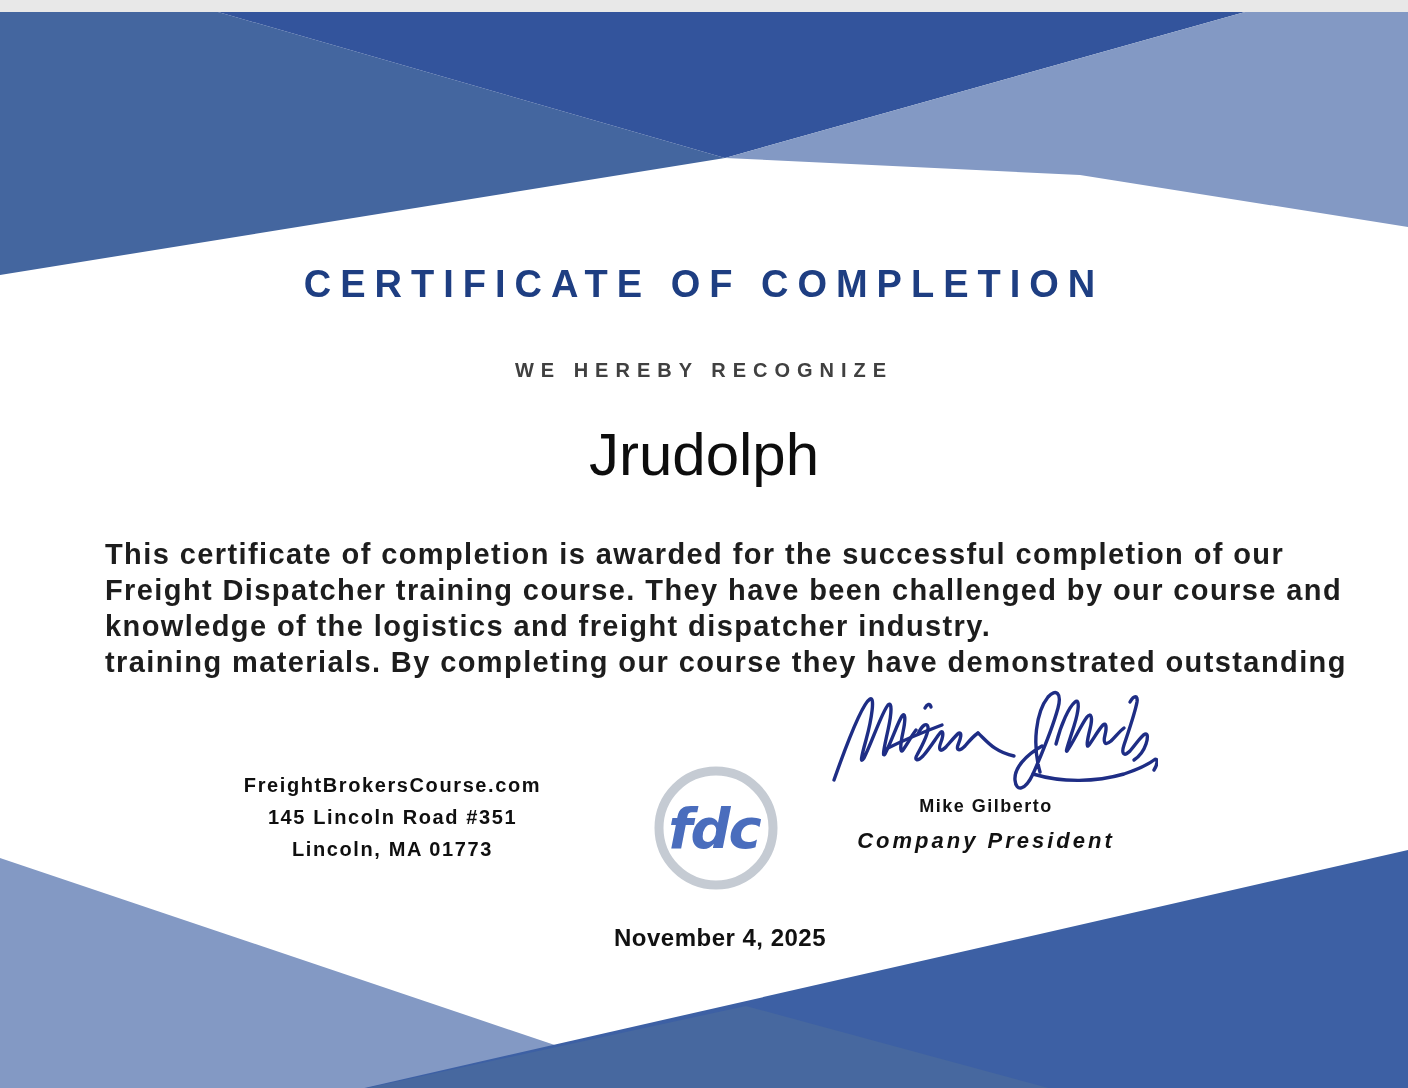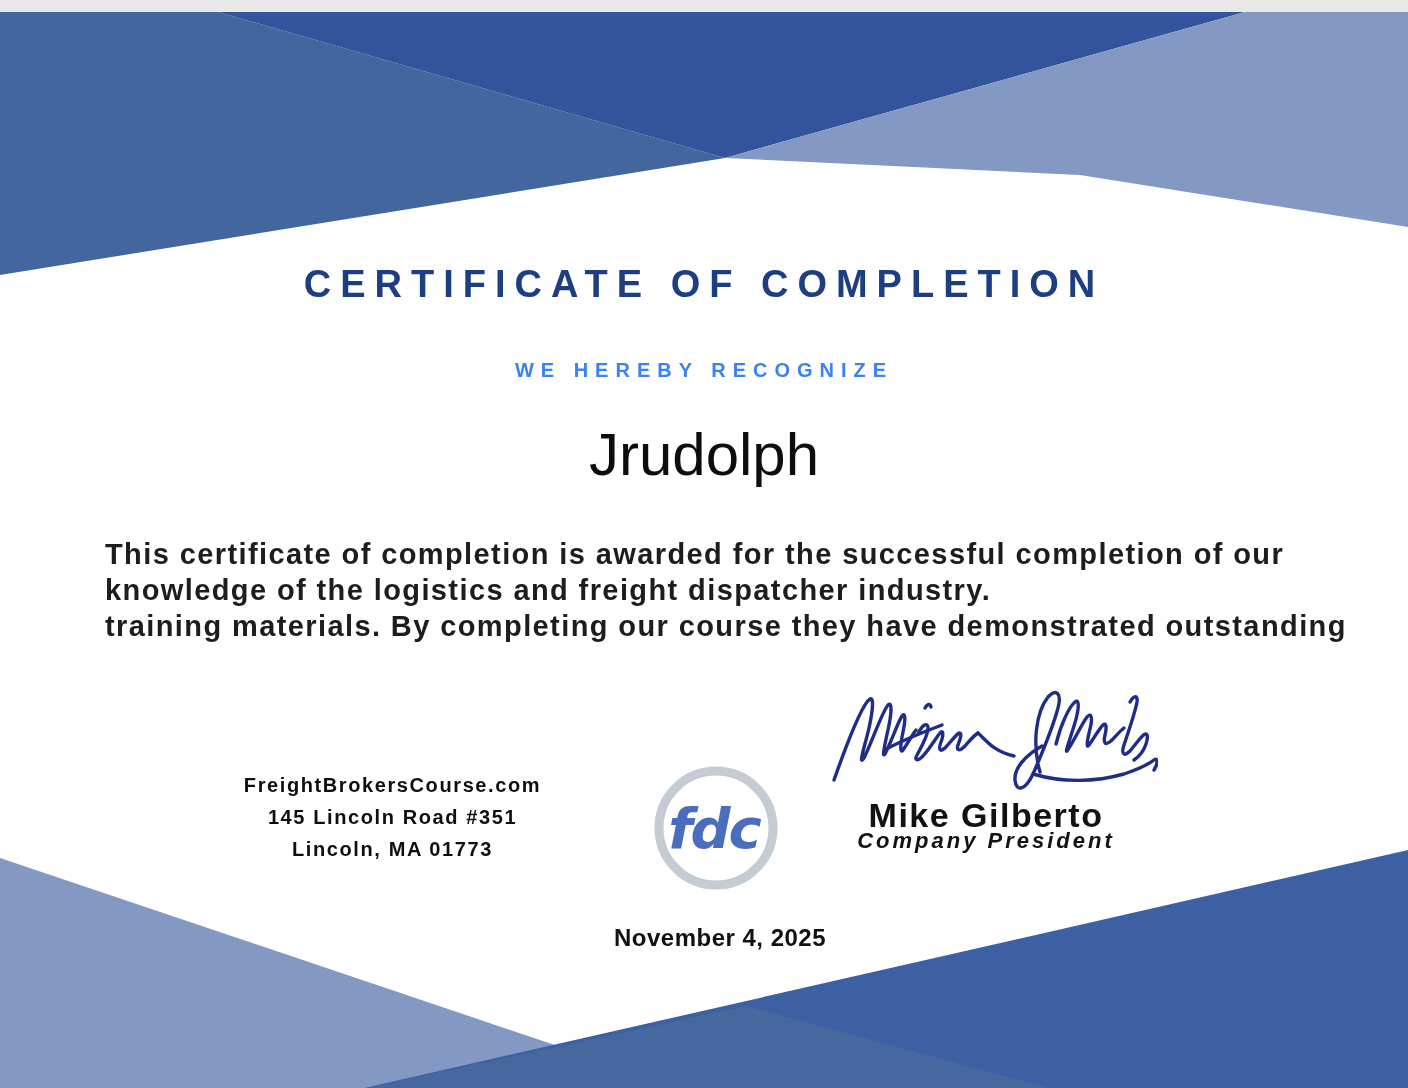--- a/index.html
+++ b/index.html
@@ -17,21 +17,21 @@
     position:absolute;left:0;right:0;top:251px;
     text-align:center;
     font-size:38px;font-weight:700;letter-spacing:9px;
     color:#1e3e82;
     white-space:nowrap;
   }
   .subtitle{
     position:absolute;left:0;right:0;top:347px;
     text-align:center;
     font-size:20px;font-weight:700;letter-spacing:7px;
-    color:#3b82f6;
+    color:#404040;
     white-space:nowrap;
   }
   .recipient{
     position:absolute;left:0;right:0;top:408px;
     text-align:center;
     font-size:60px;font-weight:400;
     color:#0d0d0d;
     white-space:nowrap;
   }
   .body-text{
@@ -39,21 +39,21 @@
     color:#1d1d1d;
   }
   .body-text .line{
     font-size:29px;font-weight:700;letter-spacing:1.4px;
     line-height:36px;white-space:nowrap;
   }
   .sig-svg{position:absolute;left:828px;top:670px;width:330px;height:114px;}
   .signer-name{
     position:absolute;left:830px;top:784px;width:312px;
     text-align:center;
-    font-size:34px;font-weight:700;letter-spacing:1.5px;
+    font-size:18px;font-weight:700;letter-spacing:1.5px;
     color:#121212;white-space:nowrap;
   }
   .signer-title{
     position:absolute;left:830px;top:816px;width:312px;
     text-align:center;
     font-size:22px;font-weight:700;font-style:italic;letter-spacing:3px;
     color:#121212;white-space:nowrap;
   }
   .address{
     position:absolute;left:105px;top:757px;width:575px;
@@ -89,20 +89,21 @@
   <div class="content">
 
     <div class="title">CERTIFICATE OF COMPLETION</div>
 
     <div class="subtitle">WE HEREBY RECOGNIZE</div>
 
     <div class="recipient">Jrudolph</div>
 
     <div class="body-text">
       <div class="line">This certificate of completion is awarded for the successful completion of our</div>
+      <div class="line">Freight Dispatcher training course. They have been challenged by our course and</div>
       <div class="line">knowledge of the logistics and freight dispatcher industry.</div>
       <div class="line">training materials. By completing our course they have demonstrated outstanding</div>
     </div>
 
     <svg class="sig-svg" viewBox="0 0 330 114" aria-hidden="true">
       <g fill="none" stroke-width="3.4" stroke-linecap="round" stroke-linejoin="round" stroke="#1e2d85">
         <path d="M6 98 C18 64 34 22 42 17 C47 14 44 36 38 58 C33 76 32 82 36 76 C44 60 54 30 60 23 C64 19 64 30 60 48 C56 66 54 76 57 72 C64 58 70 40 74 34 C77 30 78 36 75 50 C72 64 72 72 75 68 C80 61 84 53 88 48"></path>
         <path d="M90 52 C94 43 99 40 100 45 C101 51 94 64 89 73 C86 78 89 80 95 74 C102 66 108 56 112 51 C115 47 116 52 113 60 C110 68 112 71 118 65 C124 58 128 53 131 51 C134 50 133 56 130 63 C128 68 131 70 137 64 C142 58 147 53 150 51"></path>
         <path d="M97 26 C99 22 102 21 103 25"></path>
         <path d="M60 66 C78 57 98 49 114 43"></path>

